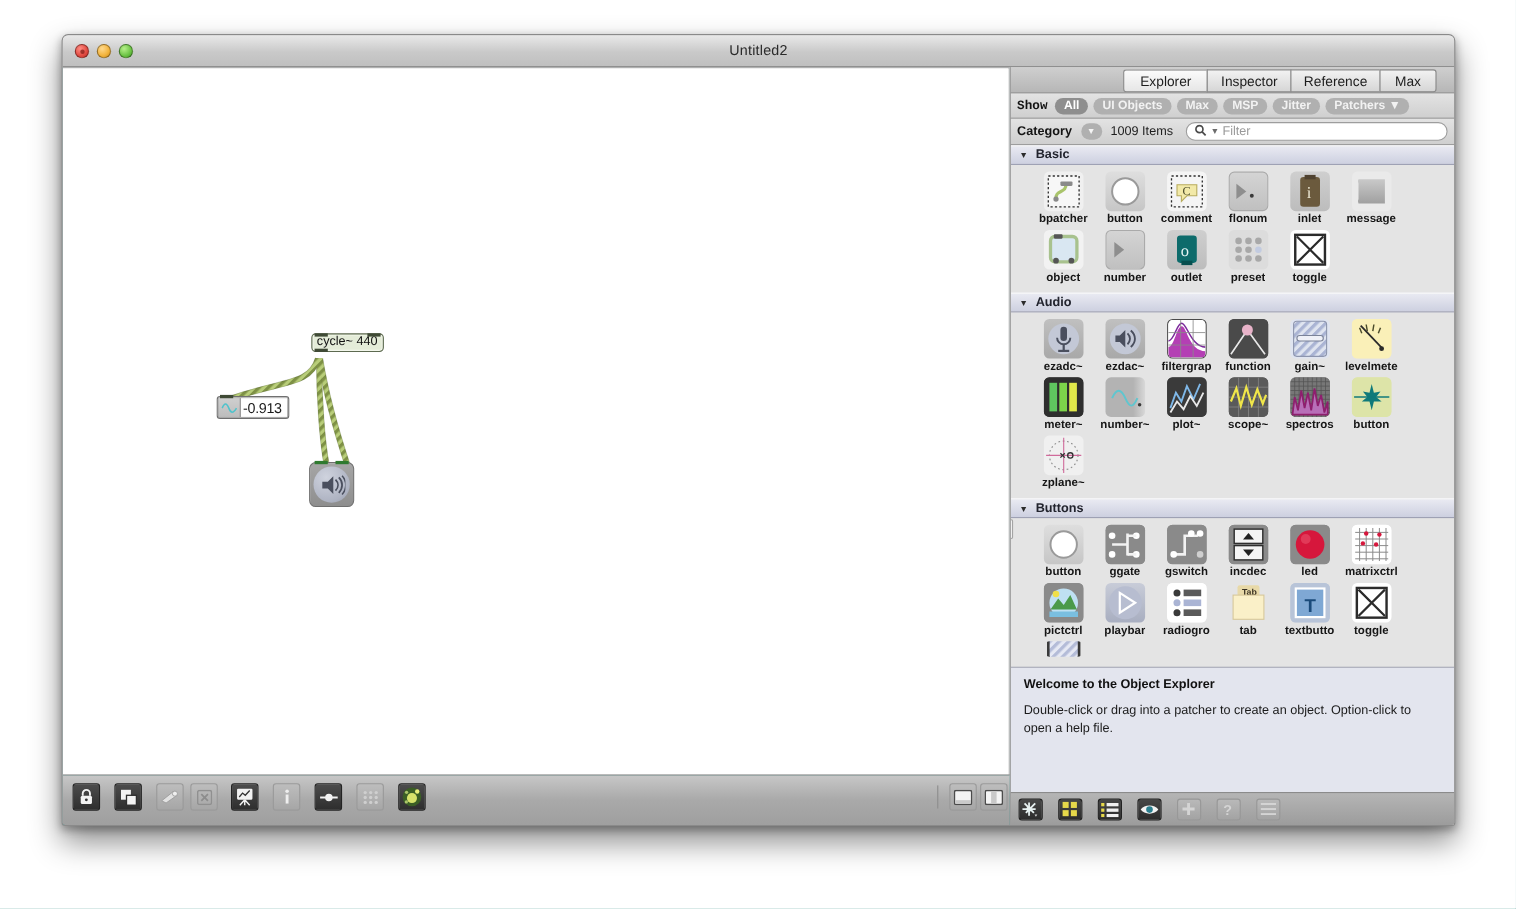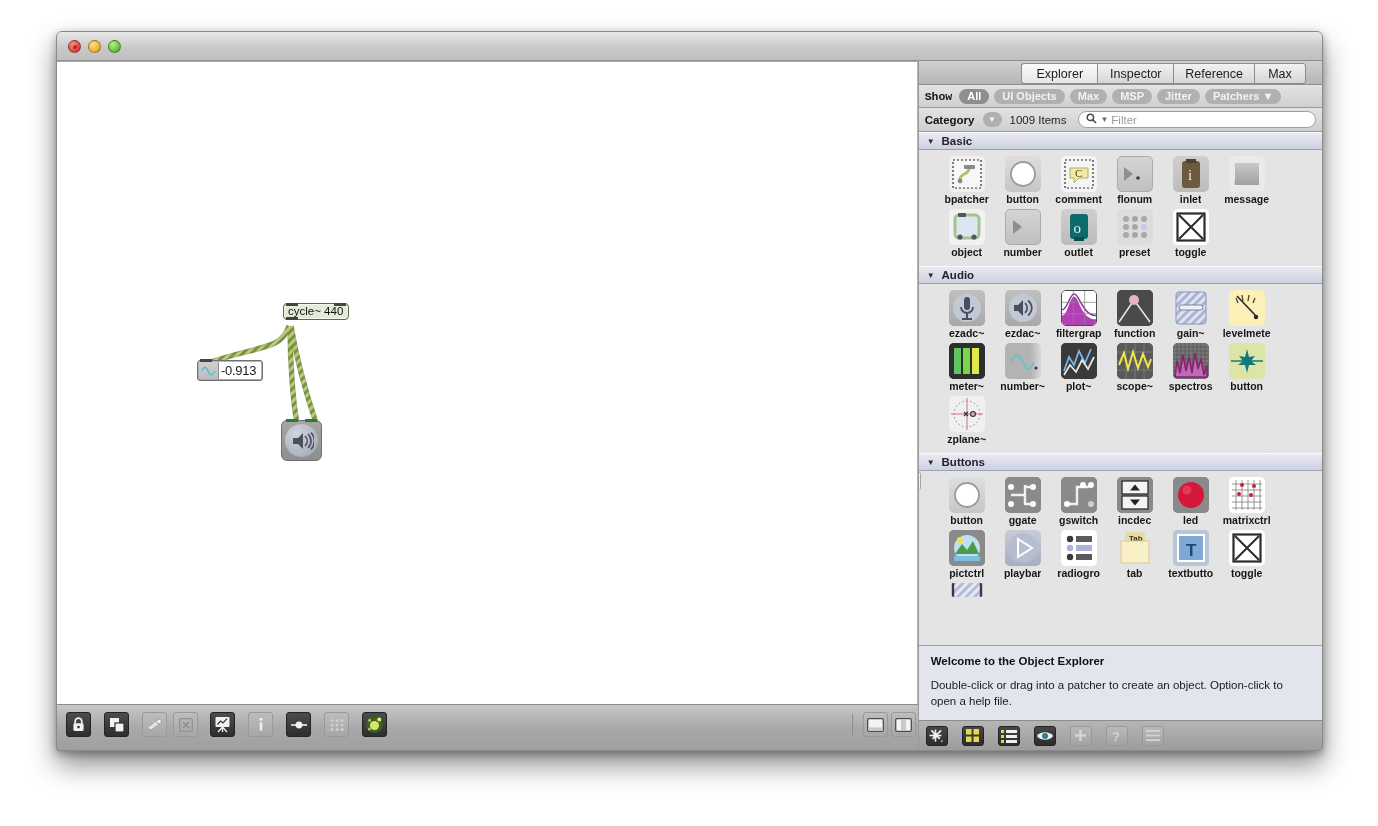--- a/index.html
+++ b/index.html
@@ -194,21 +194,21 @@
   }
   .cell .cap{ font-size:10.5px; color:#161616; font-weight:bold; margin-top:1px;
               max-width:56px; overflow:hidden; white-space:nowrap; }
 
   #splitter{
     position:absolute; left:-1px; top:340px; width:3px; height:18px;
     background:#f0f0f0; border:1px solid #a4a4a4; border-radius:2px;
   }
 
   #sb-info{
-    height:75px; background:#e3e5ee;
+    height:114px; background:#e3e5ee;
     border-top:1px solid #9c9ead;
     padding:9px 12px 0;
   }
   #info-title{ font-size:11.5px; font-weight:bold; color:#111; }
   #info-body{ font-size:11.5px; color:#1b1b1b; margin-top:11px; line-height:1.35; }
 
   #sb-toolbar{
     height:30px;
     background:linear-gradient(#b5b5b5,#9c9c9c);
     border-top:1px solid #8b8b8b;
@@ -224,20 +224,21 @@
 </style>
 </head>
 <body>
 
 <div id="window">
 
   <div id="titlebar">
     <div class="traffic tl-close"></div>
     <div class="traffic tl-min"></div>
     <div class="traffic tl-max"></div>
+    <div id="title">Untitled2</div>
   </div>
 
   <div id="body">
 
     <div id="patcher">
       <div id="canvas">
 
         <svg width="862" height="644" style="position:absolute;left:0;top:0;">
           <defs>
             <pattern id="sigpat" width="6" height="6" patternUnits="userSpaceOnUse" patternTransform="rotate(45)">

